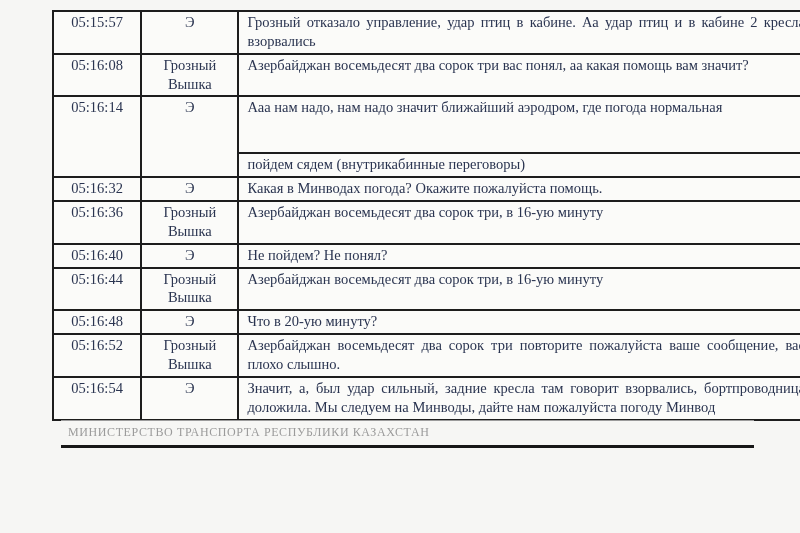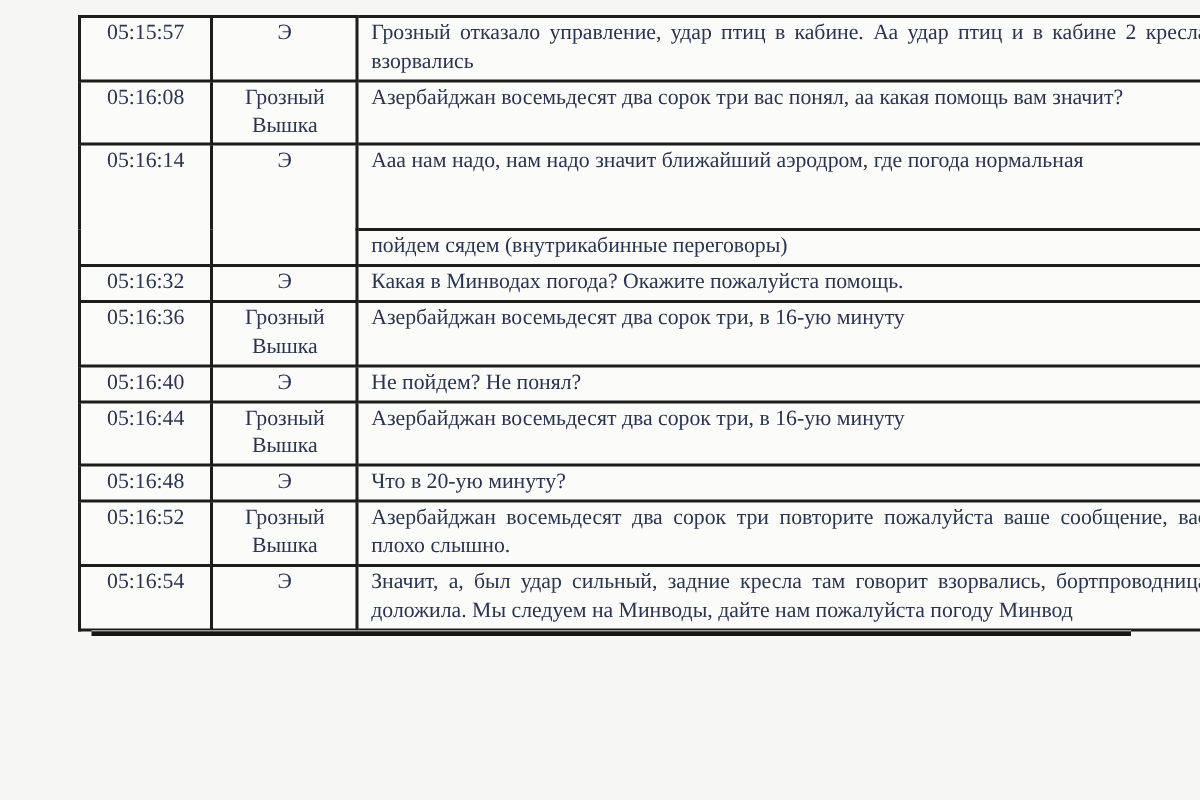--- a/index.html
+++ b/index.html
@@ -126,14 +126,15 @@
           <td class="time" rowspan="1">05:16:54</td>
           <td class="speaker" rowspan="1">Э</td>
           <td class="msg">Значит, а, был удар сильный, задние кресла там говорит взорвались, бортпроводница доложила. Мы следуем на Минводы, дайте нам пожалуйста погоду Минвод</td>
         </tr>
       </tbody>
   </table>
 </div>
 
 <div class="footer">
   <div class="rule-thin"></div>
+  <div class="ministry">МИНИСТЕРСТВО ТРАНСПОРТА РЕСПУБЛИКИ КАЗАХСТАН</div>
   <div class="rule-thick"></div>
 </div>
 
 </body></html>

